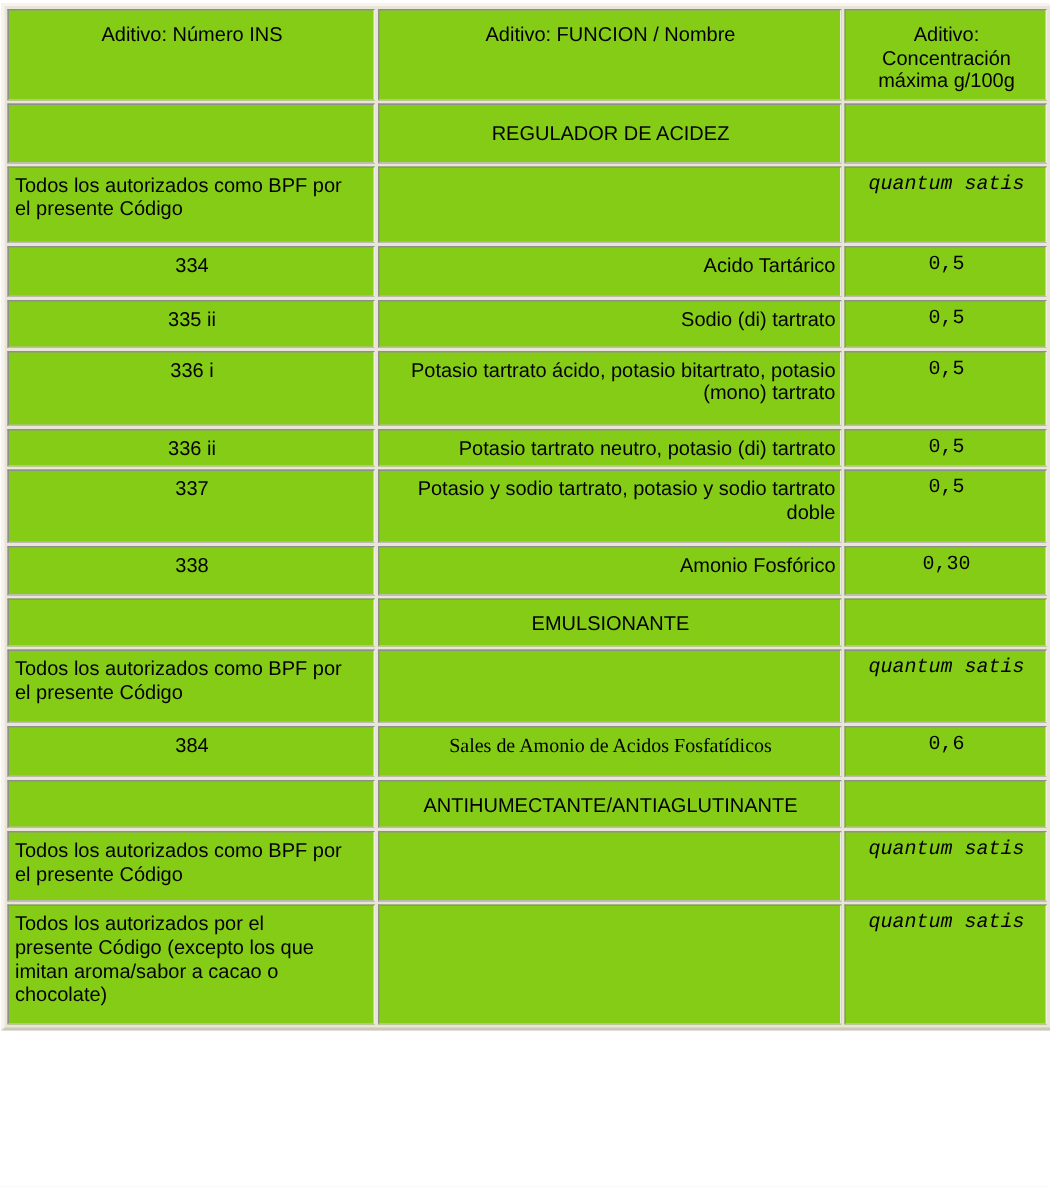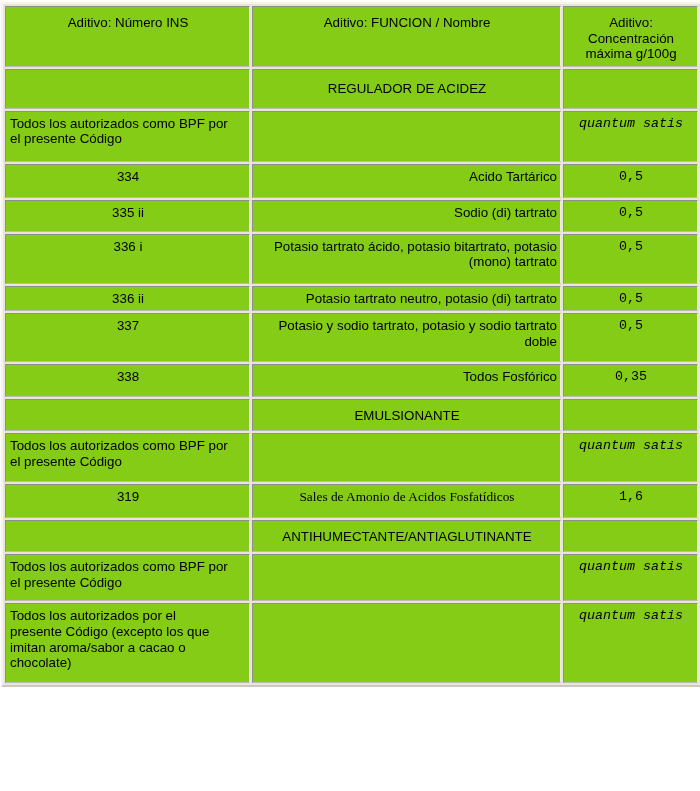--- a/index.html
+++ b/index.html
@@ -116,40 +116,40 @@
     </tr>
 
     <tr class="data" style="height:49px">
       <td class="ins">337</td>
       <td class="name">Potasio y sodio tartrato, potasio y sodio tartrato doble</td>
       <td class="max">0,5</td>
     </tr>
 
     <tr class="data" style="height:33px">
       <td class="ins">338</td>
-      <td class="name">Todos Fosfórico</td>
-      <td class="max">0,35</td>
+      <td class="name">Amonio Fosfórico</td>
+      <td class="max">0,30</td>
     </tr>
 
     <tr class="section" style="height:32px">
       <td class="ins"></td>
       <td class="name">EMULSIONANTE</td>
       <td class="max"></td>
     </tr>
 
     <tr class="bpf" style="height:49px">
       <td class="ins">Todos los autorizados como BPF por el presente Código</td>
       <td class="name"></td>
       <td class="max">quantum satis</td>
     </tr>
 
     <tr class="data-centered" style="height:34px">
-      <td class="ins">319</td>
+      <td class="ins">384</td>
       <td class="name">Sales de Amonio de Acidos Fosfatídicos</td>
-      <td class="max">1,6</td>
+      <td class="max">0,6</td>
     </tr>
 
     <tr class="section" style="height:32px">
       <td class="ins"></td>
       <td class="name">ANTIHUMECTANTE/ANTIAGLUTINANTE</td>
       <td class="max"></td>
     </tr>
 
     <tr class="bpf" style="height:47px">
       <td class="ins">Todos los autorizados como BPF por el presente Código</td>

